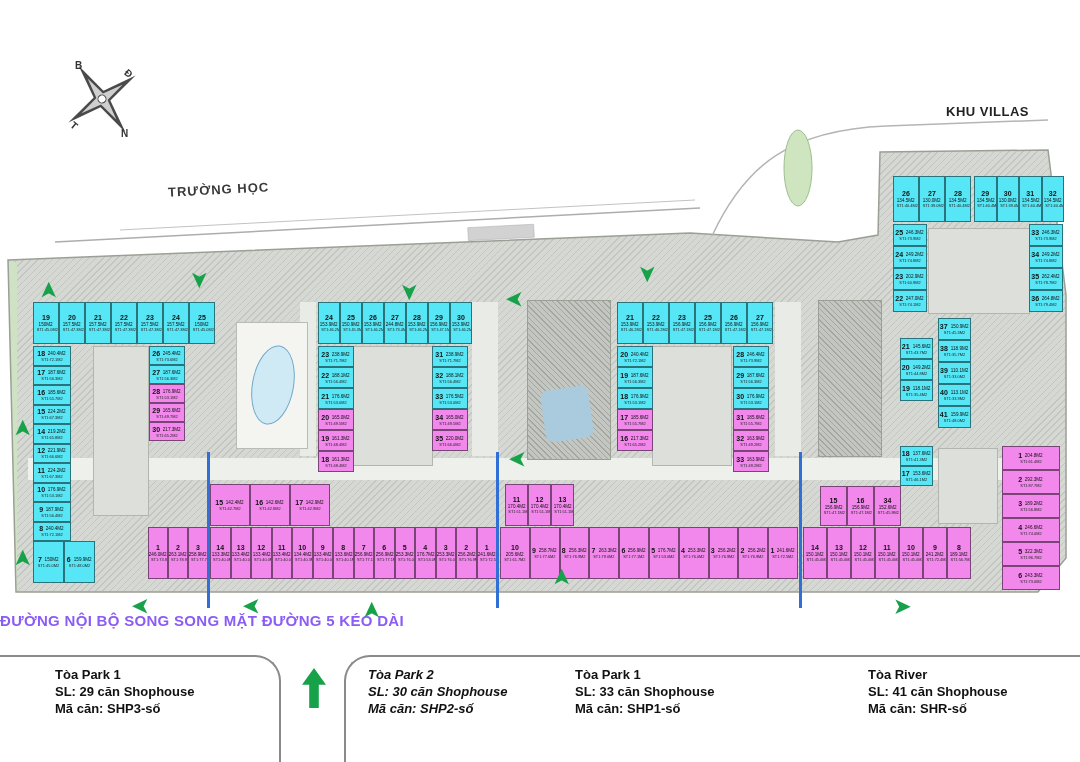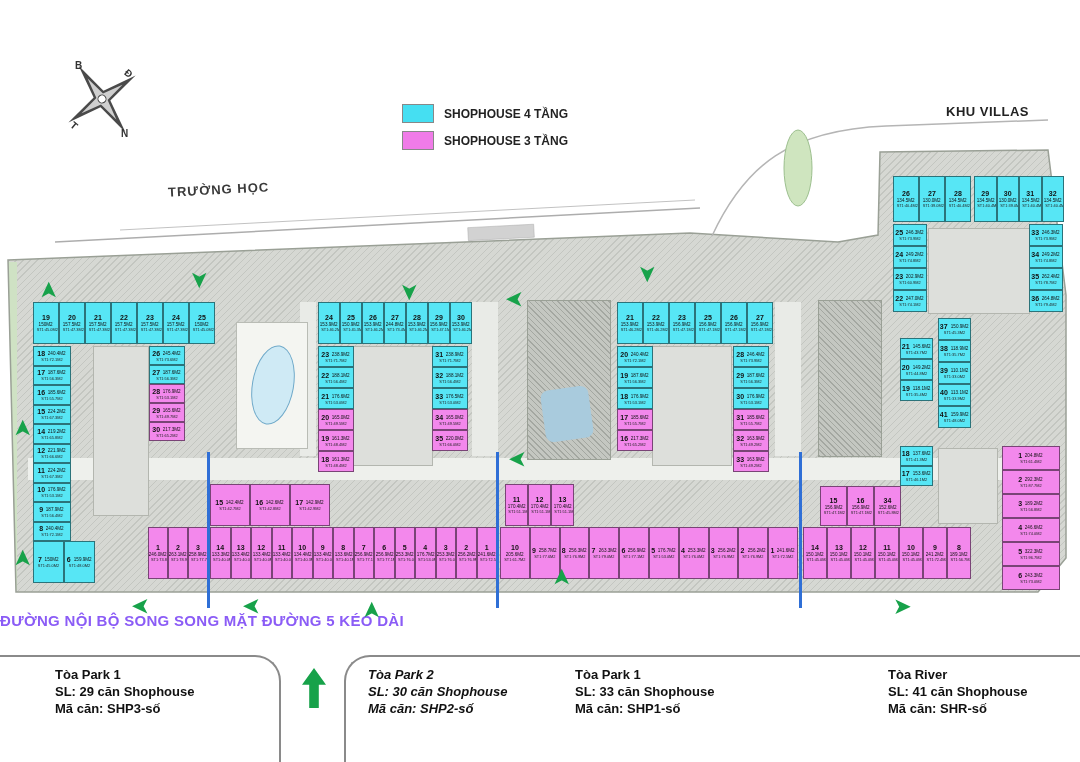--- a/index.html
+++ b/index.html
@@ -68,21 +68,21 @@
   .garrow{position:absolute;color:#17a24a;font-size:20px;line-height:1;font-weight:bold;}
 
   .road-label{position:absolute;left:0px;top:612px;width:858px;text-align:left;font-size:15px;font-weight:bold;color:#8b5cf6;letter-spacing:.3px;}
 
   
   .sepL{position:absolute;left:0;top:655px;width:279px;height:107px;border-top:2px solid #8a8a8a;border-right:2px solid #8a8a8a;border-top-right-radius:26px;}
   .sepR{position:absolute;left:344px;top:655px;width:734px;height:107px;border-top:2px solid #8a8a8a;border-left:2px solid #8a8a8a;border-top-left-radius:26px;}
   .big-arrow{position:absolute;left:302px;top:668px;width:24px;height:40px;background:#17a24a;
     clip-path:polygon(50% 0,100% 42%,70% 42%,70% 100%,30% 100%,30% 42%,0 42%);}
   .tower{position:absolute;top:666px;font-size:13px;font-weight:bold;color:#111;line-height:17px;}
-  .tw1{left:55px;} .tw2{left:368px;font-style:italic;} .tw3{left:575px;} .tw4{left:888px;}
+  .tw1{left:55px;} .tw2{left:368px;font-style:italic;} .tw3{left:575px;} .tw4{left:868px;}
   .tower .tname{font-size:13px;}
 </style>
 </head>
 <body>
 
 <div class="stage">
 
   <div class="plan">
     <div class="decor green-strip"></div>
     <div class="decor corridor-h"></div>
@@ -776,30 +776,20 @@
         <span class="a">189.1M2</span>
         <span class="s">ST1:56.7M2</span>
       </div>
     </div>
 
   <div class="bluebar bb1"></div>
   <div class="bluebar bb2"></div>
   <div class="bluebar bb3"></div>
 
 
-  <div class="legend">
-    <div class="legend-row">
-      <span class="sw sw-cyan"></span>
-      <span class="legend-label">SHOPHOUSE 4 TẦNG</span>
-    </div>
-    <div class="legend-row">
-      <span class="sw sw-pink"></span>
-      <span class="legend-label">SHOPHOUSE 3 TẦNG</span>
-    </div>
-  </div>
 
   <div class="compass">
     <svg width="95" height="95">
       <g transform="rotate(-35 47 47)">
         <polygon points="47,6 53,41 88,47 53,53 47,88 41,53 6,47 41,41" fill="#4a4a4a"></polygon>
         <polygon points="47,22 51,43 72,47 51,51 47,72 43,51 22,47 43,43" fill="#cfcfcf"></polygon>
         <circle cx="47" cy="47" r="4" fill="#fff" stroke="#444"></circle>
       </g>
     </svg>
     <span class="c-n">B</span>

